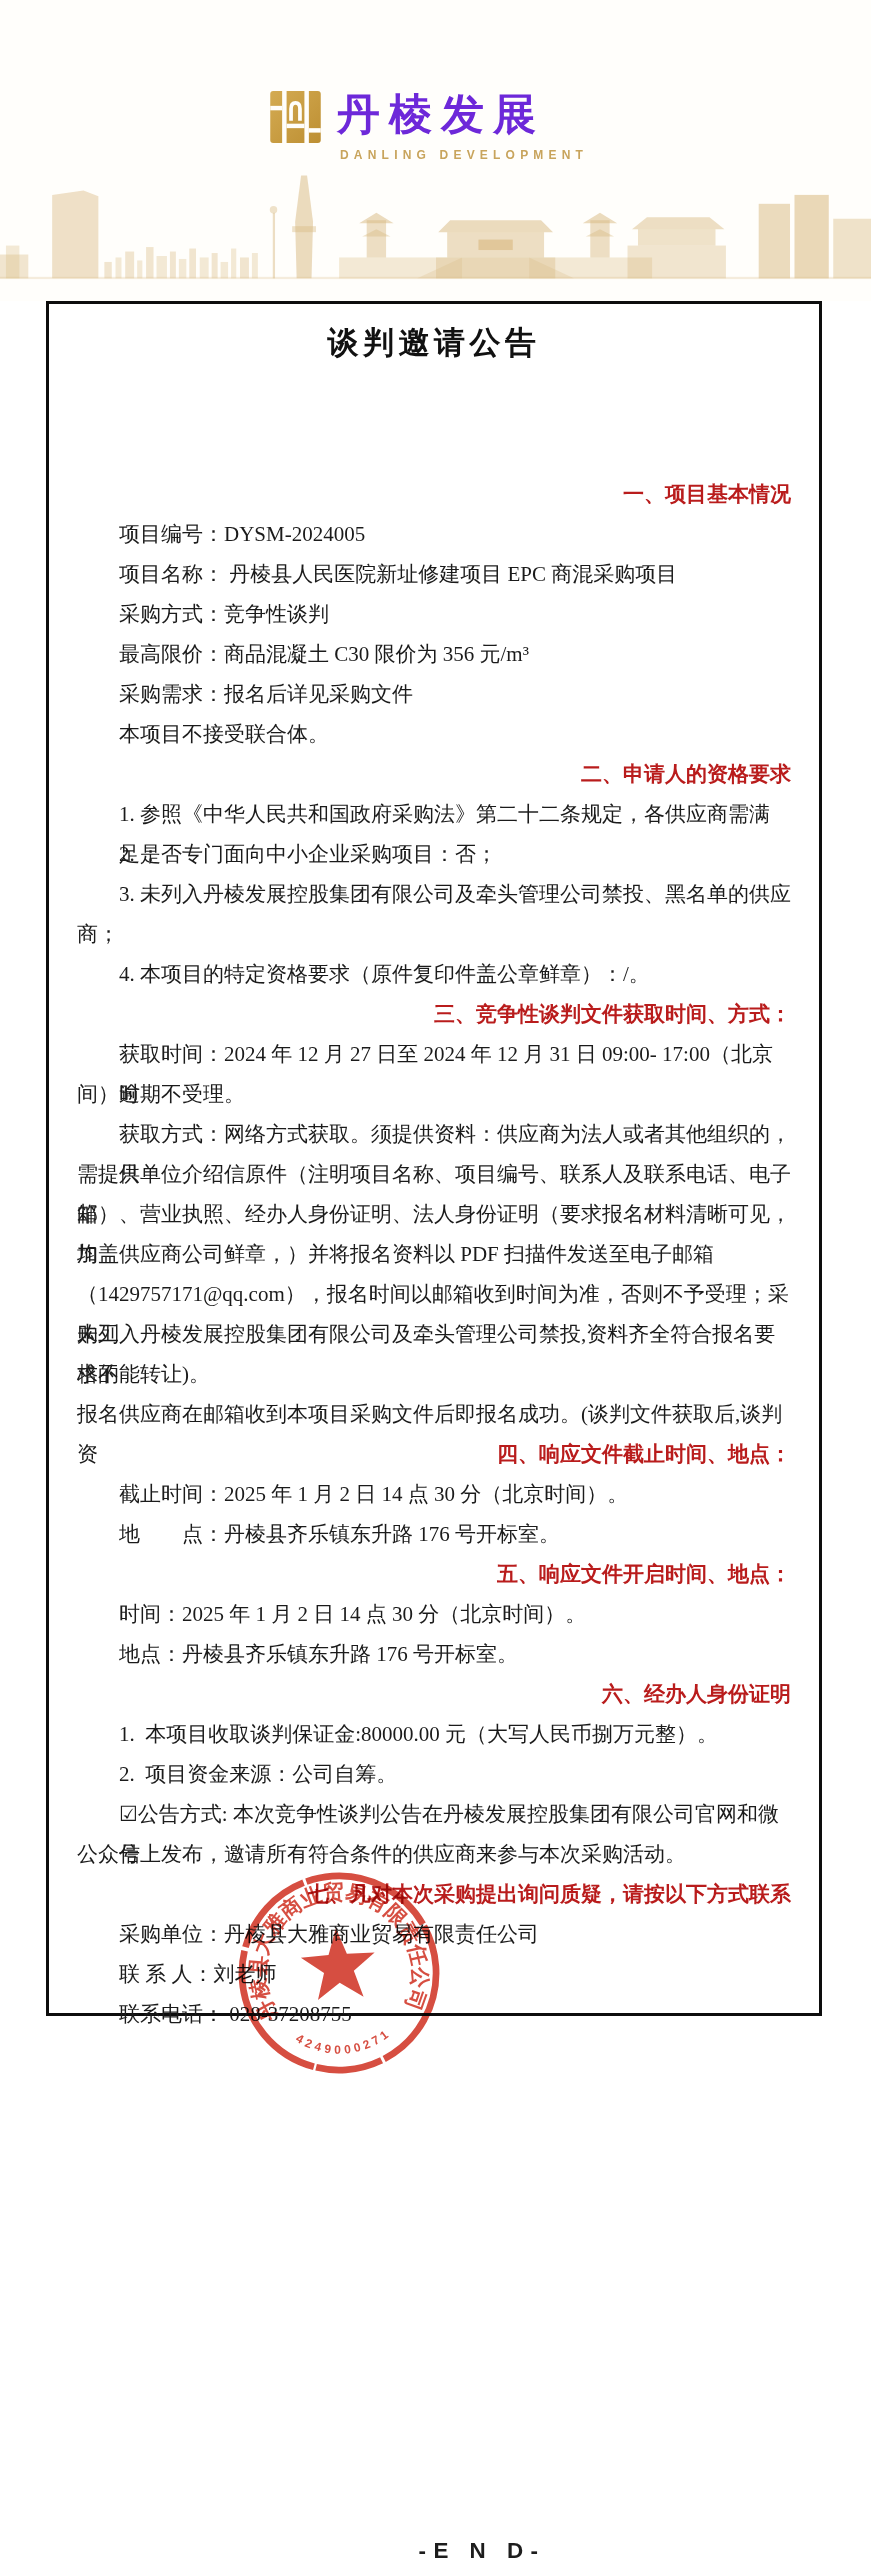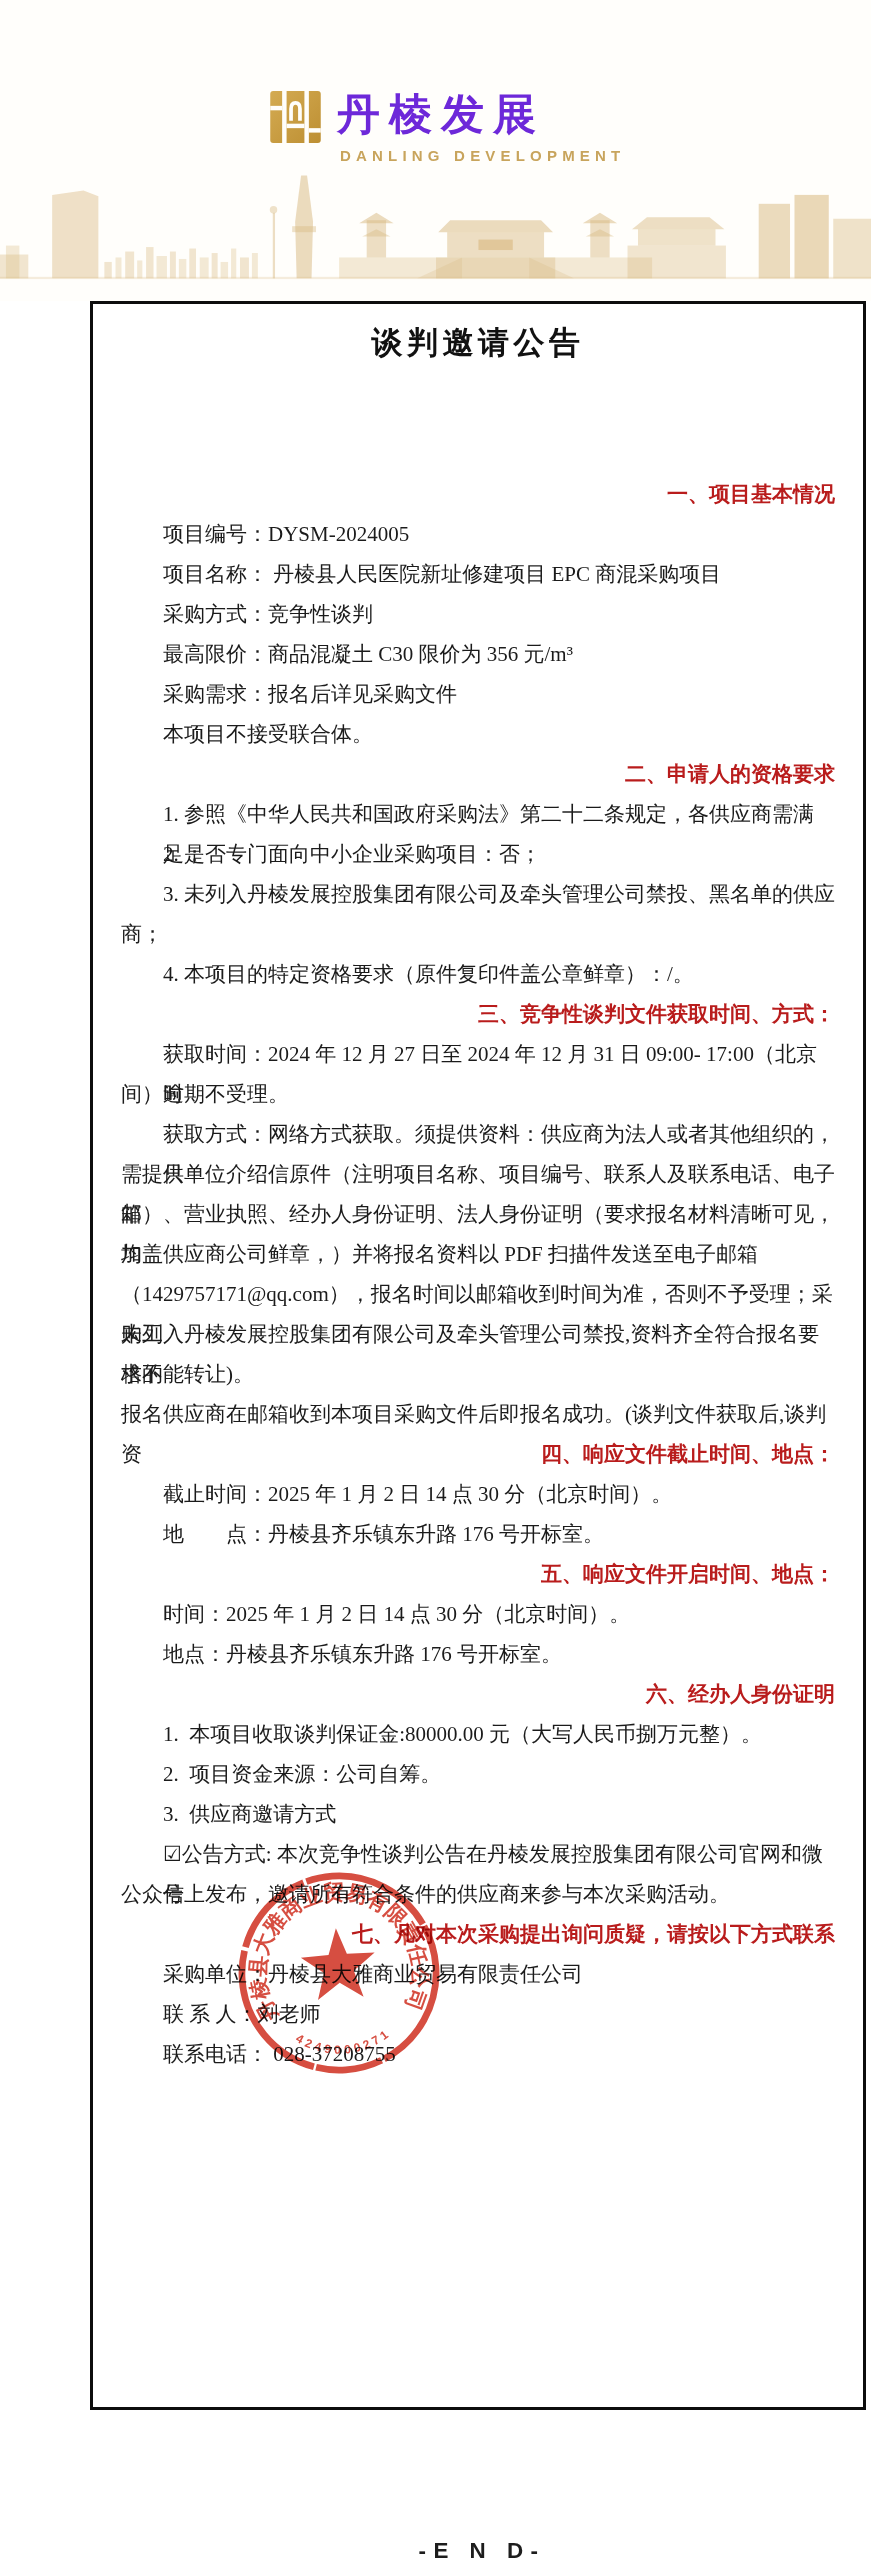--- a/index.html
+++ b/index.html
@@ -5,26 +5,26 @@
   html,body{margin:0;padding:0;background:#ffffff;}
   .page{position:relative;width:872px;height:2576px;background:#ffffff;overflow:hidden;
         font-family:"Liberation Serif",serif;}
   
   .letterhead{position:absolute;left:0;top:0;width:872px;height:301px;background:#fffefb;}
   .logo-mark{position:absolute;left:270px;top:91px;width:51px;height:52px;}
   .brand-cn{position:absolute;left:337px;top:89px;height:51px;line-height:51px;
             font-size:43px;font-weight:700;letter-spacing:9px;color:#6d28d9;
             font-family:"Liberation Serif",serif;}
   .brand-en{position:absolute;left:340px;top:146px;height:19.4px;line-height:19.4px;
-            font-size:15px;font-weight:700;letter-spacing:5.2px;color:#c8a45c;
+            font-size:12px;font-weight:700;letter-spacing:5.2px;color:#c8a45c;
             font-family:"Liberation Sans",sans-serif;}
   .skyline{position:absolute;left:0;top:174px;width:872px;height:123px;}
   
-  .doc-box{position:absolute;left:46px;top:301px;width:776px;height:2109px;
-           border:3.7px solid #0d0d0d;background:#ffffff;box-sizing:border-box;margin-left:44px;}
+  .doc-box{position:absolute;left:46px;top:301px;width:776px;height:1715px;
+           border:3.7px solid #0d0d0d;background:#ffffff;box-sizing:border-box;}
   .doc-title{position:absolute;left:0;top:18px;width:100%;text-align:center;
              font-size:31px;font-weight:700;letter-spacing:4.5px;color:#111;
              font-family:"Liberation Sans",sans-serif;}
   #doc-body{position:absolute;left:28px;right:28px;top:170px;}
   .doc-line{height:40px;line-height:40px;font-size:21px;color:#1b1b1b;
             white-space:pre-wrap;font-family:"Liberation Serif",serif;}
   .doc-line.h{font-weight:700;color:#b91c1c;font-family:"Liberation Sans",sans-serif;text-align:right;}
   .doc-line.ind{padding-left:42px;}
   
   .seal{position:absolute;left:227px;top:1861px;width:224px;height:224px;
@@ -135,21 +135,20 @@
         <div class="doc-line">报名供应商在邮箱收到本项目采购文件后即报名成功。(谈判文件获取后,谈判资</div>
         <div class="doc-line h">四、响应文件截止时间、地点：</div>
         <div class="doc-line ind">截止时间：2025 年 1 月 2 日 14 点 30 分（北京时间）。</div>
         <div class="doc-line ind">地　　点：丹棱县齐乐镇东升路 176 号开标室。</div>
         <div class="doc-line h">五、响应文件开启时间、地点：</div>
         <div class="doc-line ind">时间：2025 年 1 月 2 日 14 点 30 分（北京时间）。</div>
         <div class="doc-line ind">地点：丹棱县齐乐镇东升路 176 号开标室。</div>
         <div class="doc-line h">六、经办人身份证明</div>
         <div class="doc-line ind">1.  本项目收取谈判保证金:80000.00 元（大写人民币捌万元整）。</div>
         <div class="doc-line ind">2.  项目资金来源：公司自筹。</div>
-        <div class="doc-line ind">3.  供应商邀请方式</div>
         <div class="doc-line ind">☑公告方式: 本次竞争性谈判公告在丹棱发展控股集团有限公司官网和微信</div>
         <div class="doc-line">公众号上发布，邀请所有符合条件的供应商来参与本次采购活动。</div>
         <div class="doc-line h">七、凡对本次采购提出询问质疑，请按以下方式联系</div>
         <div class="doc-line ind">采购单位：丹棱县大雅商业贸易有限责任公司</div>
         <div class="doc-line ind">联 系 人：刘老师</div>
         <div class="doc-line ind">联系电话： 028-37208755</div>
       </div>
   </div>
 
   <svg class="seal" viewBox="0 0 300 300">

